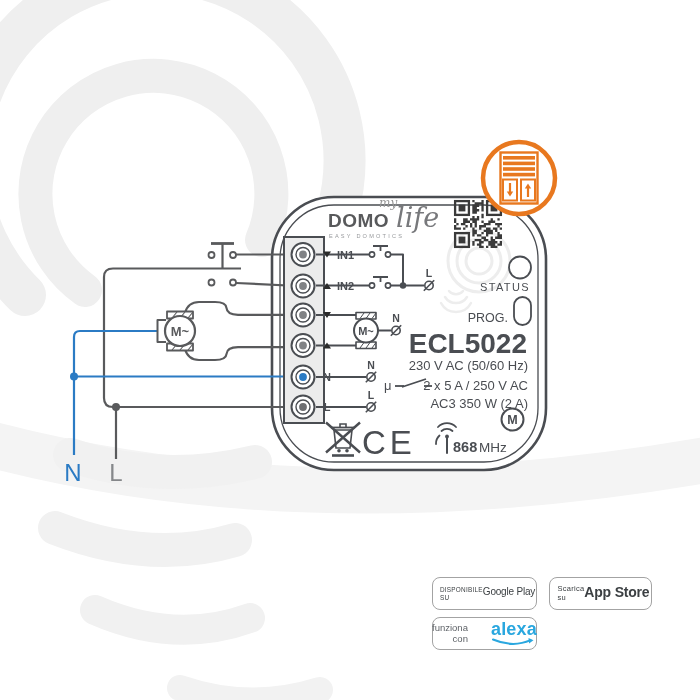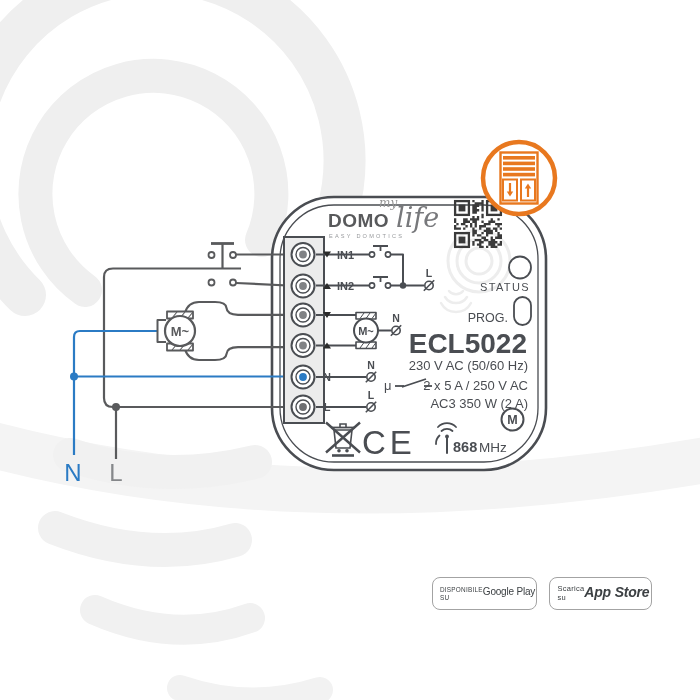--- a/index.html
+++ b/index.html
@@ -9,21 +9,21 @@
   .script-font{font-family:"DejaVu Serif",serif;font-style:italic;}
   
   .badges{position:absolute;left:432px;top:577px;display:grid;
           grid-template-columns:105px 103px;grid-auto-rows:33px;gap:7px 12px;}
   .badge{background:#fff;border:1.5px solid #a3a3a3;border-radius:8px;display:flex;
          align-items:center;justify-content:center;gap:6px;box-sizing:border-box;
          padding:0 4px;cursor:pointer;}
   .badge .txt{display:flex;flex-direction:row;line-height:1.12;}
   .b-small{font-size:6.4px;color:#3c4043;letter-spacing:.25px;}
   .b-big{font-size:10px;font-weight:400;color:#3c4043;letter-spacing:-.2px;white-space:nowrap;}
-  .b-big.appstore{font-weight:600;font-size:14px;font-style:italic;}
+  .b-big.appstore{font-weight:600;font-size:14px;}
   .alexa-left{font-size:9.5px;color:#5f6368;text-align:right;line-height:1.15;}
   .alexa-div{width:1.5px;height:24px;background:#c6c6c6;margin:0 6px 0 5px;}
   .alexa-brand{display:flex;flex-direction:column;align-items:center;}
   .alexa-word{font-size:18px;font-weight:600;color:#2aa7df;line-height:1;letter-spacing:.2px;}
 </style>
 </head>
 <body>
 
 <div class="stage">
 
@@ -308,15 +308,29 @@
     <svg width="17" height="20" viewBox="0 0 18 21">
       <path fill="#111111" d="M13.4,4.3c0.8-1,1.4-2.4,1.2-3.8c-1.2,0.1-2.6,0.8-3.4,1.8C10.5,3.2,9.9,4.6,10.1,6 C11.4,6.1,12.6,5.3,13.4,4.3z M15.9,11.3c0-2.2,1.8-3.3,1.9-3.4c-1-1.5-2.6-1.7-3.2-1.7c-1.4-0.1-2.7,0.8-3.4,0.8 c-0.7,0-1.8-0.8-2.9-0.8C6.8,6.3,5.4,7.1,4.6,8.5c-1.5,2.6-0.4,6.5,1,8.6c0.7,1,1.6,2.2,2.7,2.1c1.1,0,1.5-0.7,2.8-0.7 c1.3,0,1.7,0.7,2.8,0.7c1.2,0,1.9-1,2.6-2.1c0.8-1.2,1.2-2.4,1.2-2.5C17.7,14.6,15.9,13.8,15.9,11.3z"></path>
     </svg>
     <span class="txt">
       <span class="b-small" style="font-size:7.5px">Scarica su</span>
       <span class="b-big appstore">App Store</span>
     </span>
   </div>
 
 
+  <div class="badge">
+    <span class="alexa-left">
+      <span>funziona</span><br>
+      <span>con</span>
+    </span>
+    <span class="alexa-div"></span>
+    <span class="alexa-brand">
+      <span class="alexa-word">alexa</span>
+      <svg width="46" height="9" viewBox="0 0 46 9">
+        <path d="M2,1.5 Q22,10 39.5,2.2" fill="none" stroke="#2aa7df" stroke-width="2" stroke-linecap="round"></path>
+        <polygon points="37.5,0 42.5,2.2 38,5.4" fill="#2aa7df"></polygon>
+      </svg>
+    </span>
+  </div>
 
 </div>
 </div>
 
 </body></html>

